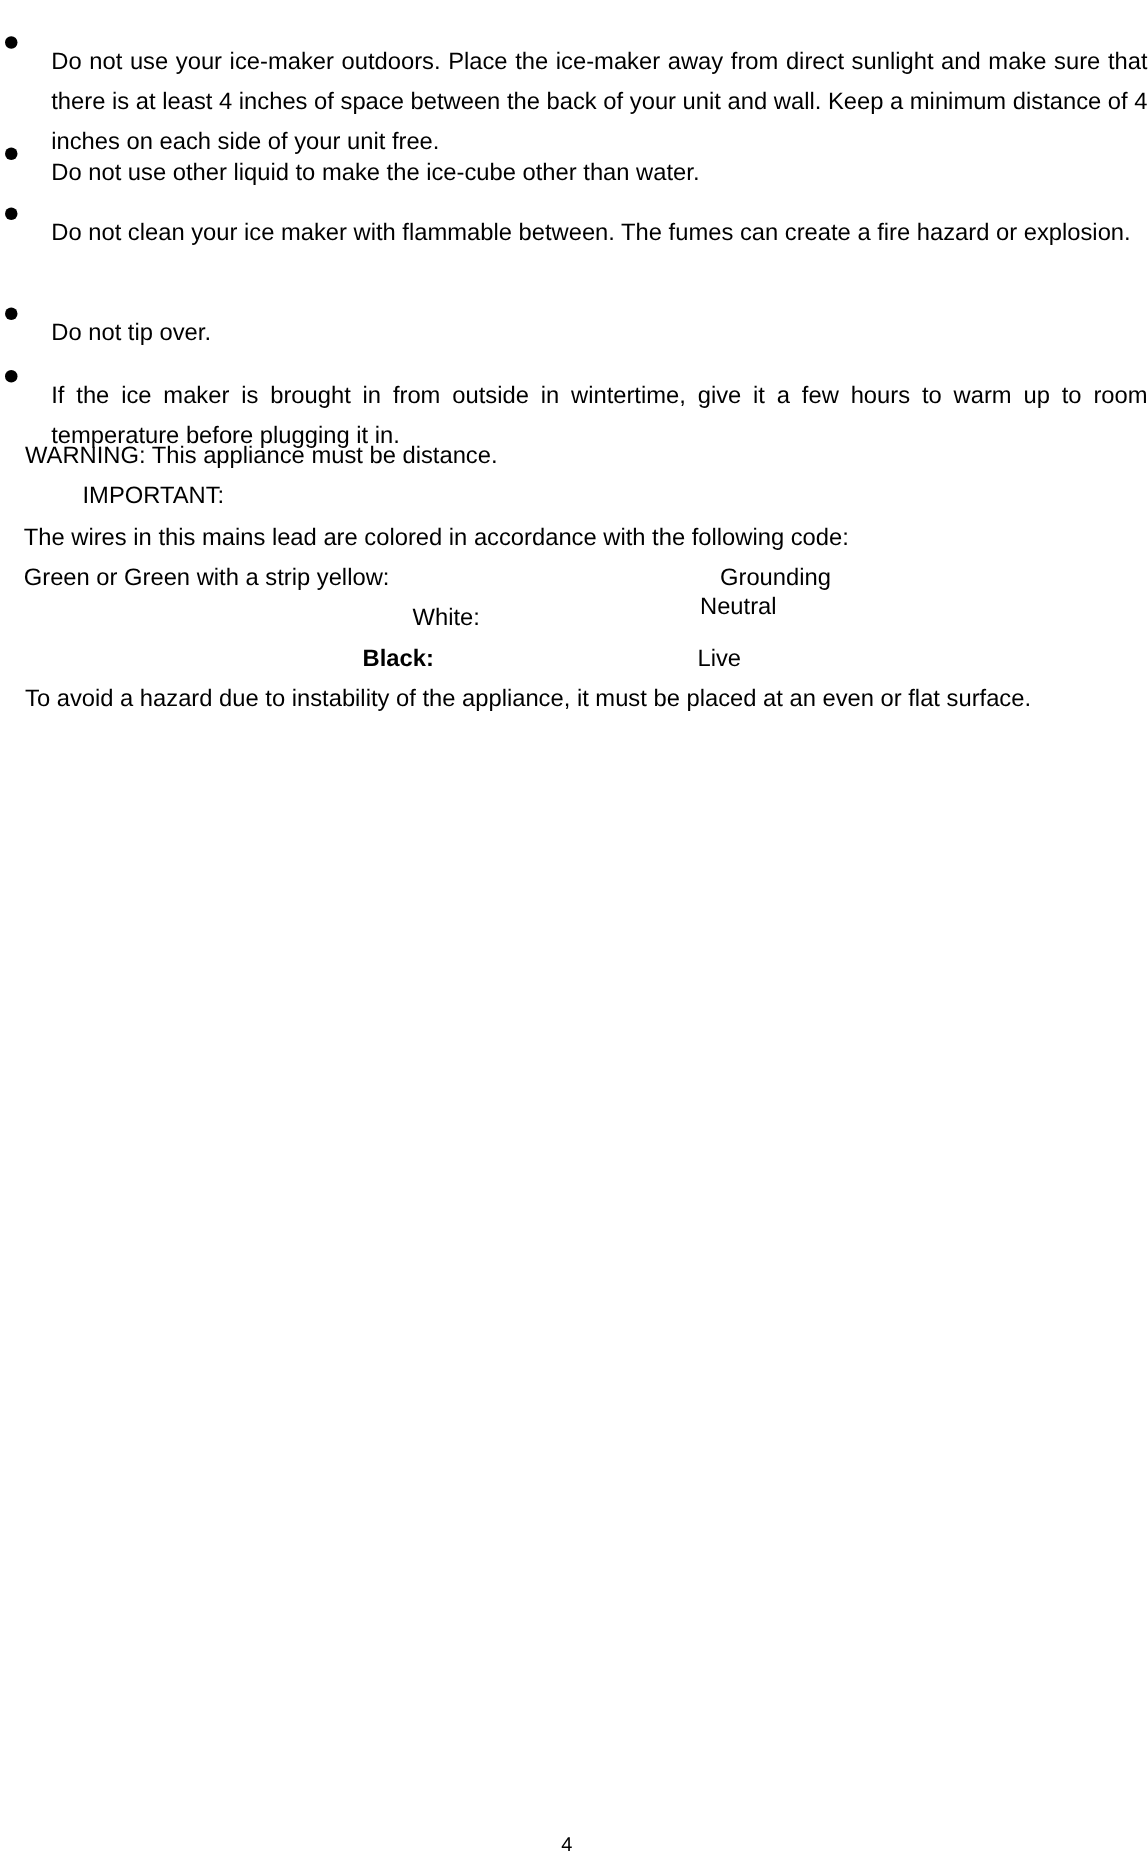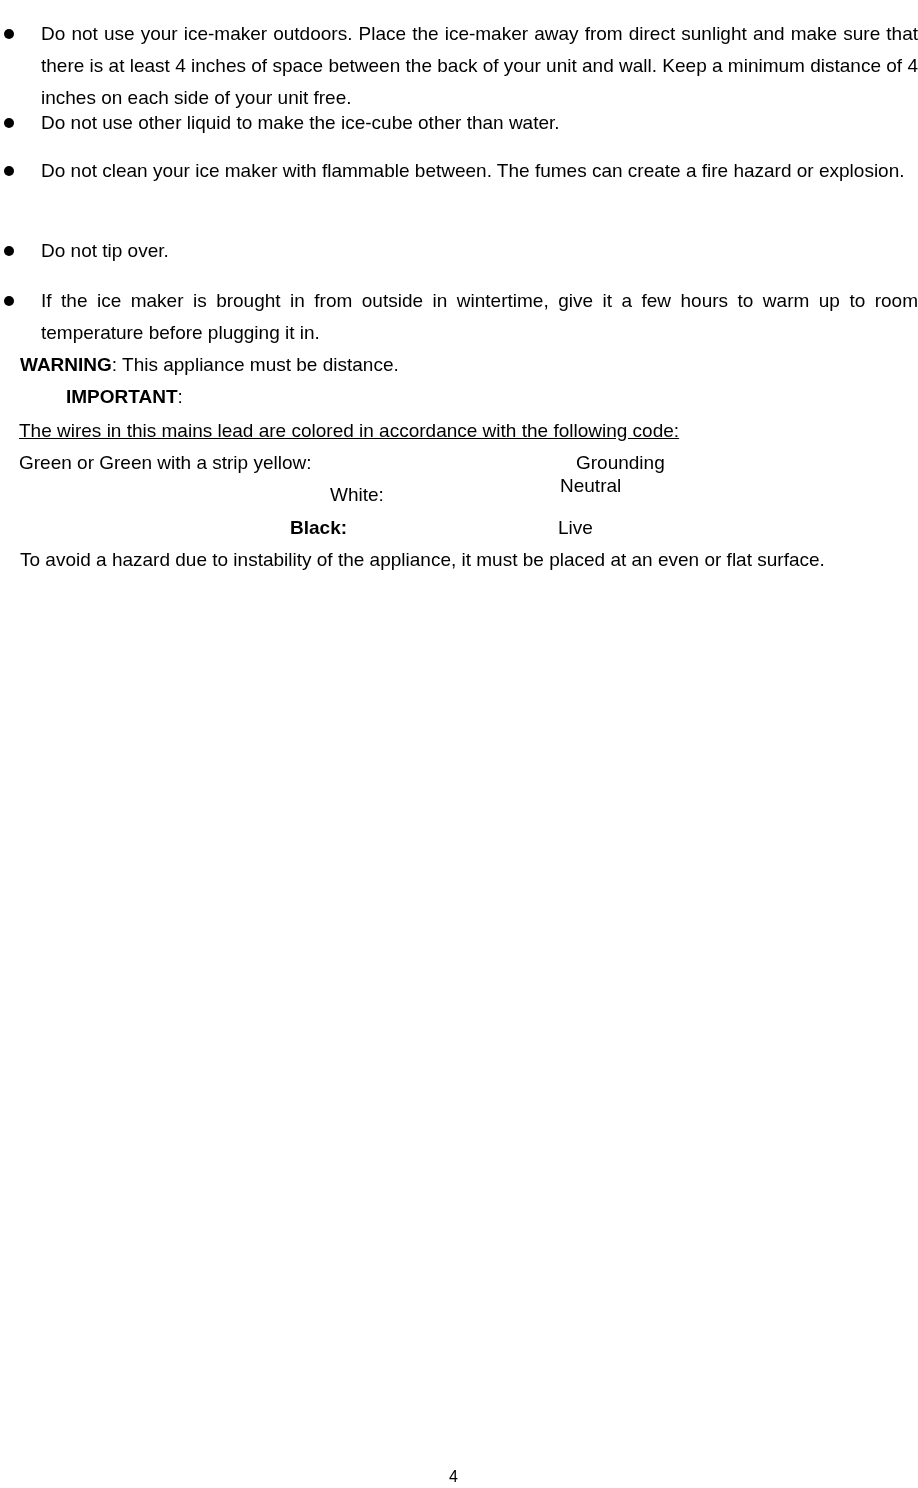--- a/index.html
+++ b/index.html
@@ -1,23 +1,23 @@
 <!DOCTYPE html>
 <html><head>
 <meta charset="utf-8">
 <style>
   html, body { margin: 0; padding: 0; background: #ffffff; }
   body { width: 918px; height: 1488px; position: relative; overflow: hidden;
          font-family: "Liberation Sans", sans-serif; color: #000; font-size: 19px; }
   .bullet { position: absolute; left: 0; width: 918px; }
   .dot { position: absolute; left: 4px; width: 10px; height: 10px; border-radius: 50%; background: #000; }
-  .btext { position: absolute; left: 41px; right: 0; line-height: 32px; text-align: justify; }
+  .btext { position: absolute; left: 41px; right: 0; line-height: 32px; text-align: justify; margin-top: 16px; }
   .line { position: absolute; white-space: nowrap; line-height: 32px; }
   .para { position: absolute; left: 20px; right: 0; line-height: 32px; text-align: justify; }
-  b { font-weight: bold; }
+  b { font-weight: normal; }
   .pagenum { position: absolute; top: 1468px; left: 449px; font-size: 16px; }
 </style>
 </head>
 <body>
 
 <div class="bullet" style="top:18px;">
   <span class="dot" style="top:11px;"></span>
   <div class="btext">Do not use your ice-maker outdoors. Place the ice-maker away from direct sunlight and make sure that there is at least 4 inches of space between the back of your unit and wall. Keep a minimum distance of 4 inches on each side of your unit free.</div>
 </div>
 
@@ -42,21 +42,21 @@
 </div>
 
 <div class="line" style="top:349px; left:20px;">
   <b>WARNING</b><span>: This appliance must be distance.</span>
 </div>
 
 <div class="line" style="top:381px; left:20px;margin-left:46px;">
   <b>IMPORTANT</b><span>:</span>
 </div>
 
-<div class="line" style="top:415px; left:19px;text-decoration:underline;">The wires in this mains lead are colored in accordance with the following code:</div>
+<div class="line" style="top:415px; left:19px;">The wires in this mains lead are colored in accordance with the following code:</div>
 
 <div class="line" style="top:447px; left:19px;">Green or Green with a strip yellow:</div>
 <div class="line" style="top:447px; left:576px;">Grounding</div>
 
 <div class="line" style="top:479px; left:290px;margin-left:40px;">White:</div>
 <div class="line" style="top:470px; left:560px;text-align:right;">Neutral</div>
 
 <div class="line" style="top:512px; left:290px;font-weight:bold;">Black:</div>
 <div class="line" style="top:512px; left:558px;">Live</div>
 

